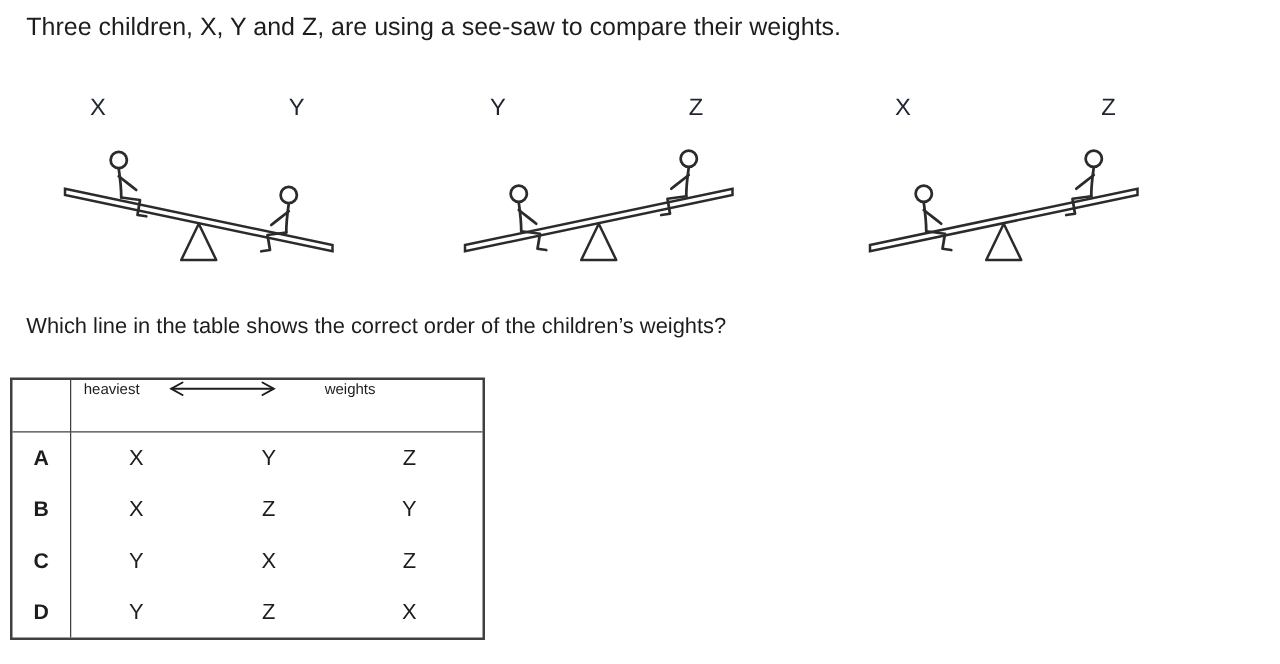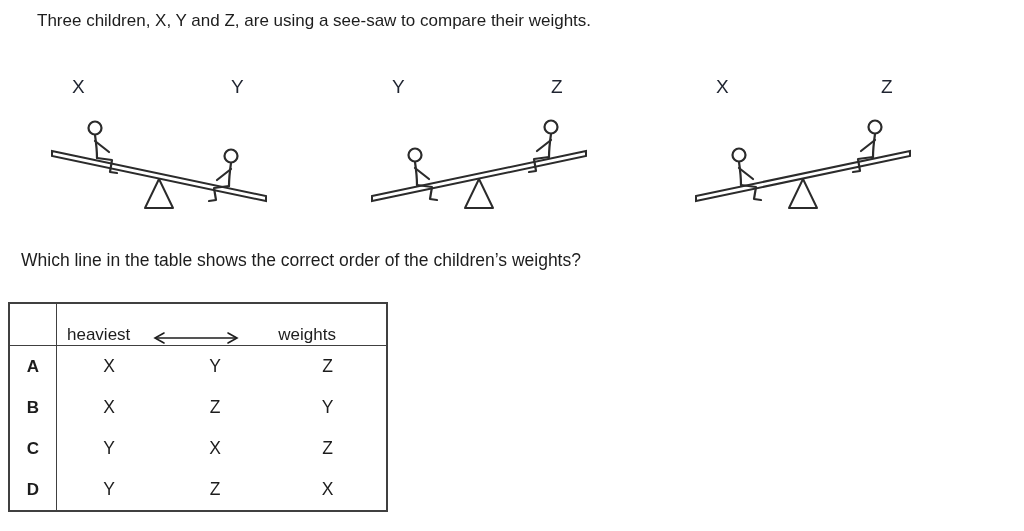--- a/index.html
+++ b/index.html
@@ -1,39 +1,39 @@
 <!DOCTYPE html>
 <html><head>
 <meta charset="utf-8">
 <style>
   html, body { margin:0; padding:0; background:#ffffff; }
   .page {
     position:relative; width:1024px; height:531px; background:#ffffff;
     font-family:"Liberation Sans", sans-serif; color:#1d1d1d; overflow:hidden;
   }
-  .intro  { position:absolute; left:21px; top:11px;  font-size:17px;margin-left:16px; }
+  .intro  { position:absolute; left:21px; top:11px;  font-size:20px; }
   .prompt { position:absolute; left:21px; top:250px; font-size:17.5px; }
 
   
   .seesaw { position:absolute; top:76px; width:260px; height:146px; }
   .ss-label { position:absolute; top:0; font-size:19px; color:#1f2430; }
   .ss-svg { position:absolute; top:30px; left:0; }
   .plank { fill:#ffffff; stroke:#2b2b2b; stroke-width:2; }
   .tri   { fill:#ffffff; stroke:#2b2b2b; stroke-width:2; stroke-linejoin:round; }
 
   
   .qtable {
     position:absolute; left:8px; top:302px; width:380px; height:210px;
     border:2px solid #404040; box-sizing:border-box;
     display:grid; grid-template-columns:47px 1fr; grid-template-rows:42px 1fr;
     background:#ffffff;
   }
   .corner   { border-right:1.5px solid #404040; border-bottom:1.5px solid #404040; }
-  .head-row { border-bottom:1.5px solid #404040; display:flex; align-items:flex-end;
-              padding-left:10px; font-size:17px; }
+  .head-row { border-bottom:1.5px solid #404040; display:flex; align-items:flex-start;
+              padding-left:10px; font-size:12px; }
   .head-word { color:#1d1d1d; }
   .arrow-wrap { margin-left:18px; margin-right:34px; display:flex; align-items:center; }
   .opt-col  { border-right:1.5px solid #404040; display:flex; flex-direction:column; }
   .opt-cell { flex:1; display:flex; align-items:center; justify-content:center;
               font-weight:bold; font-size:17px; }
   .data-col { display:flex; flex-direction:column; }
   .data-row { flex:1; display:grid; grid-template-columns:104px 108px 1fr; align-items:center; }
   .data-cell { text-align:center; font-size:17.5px; }
 </style>
 </head>

